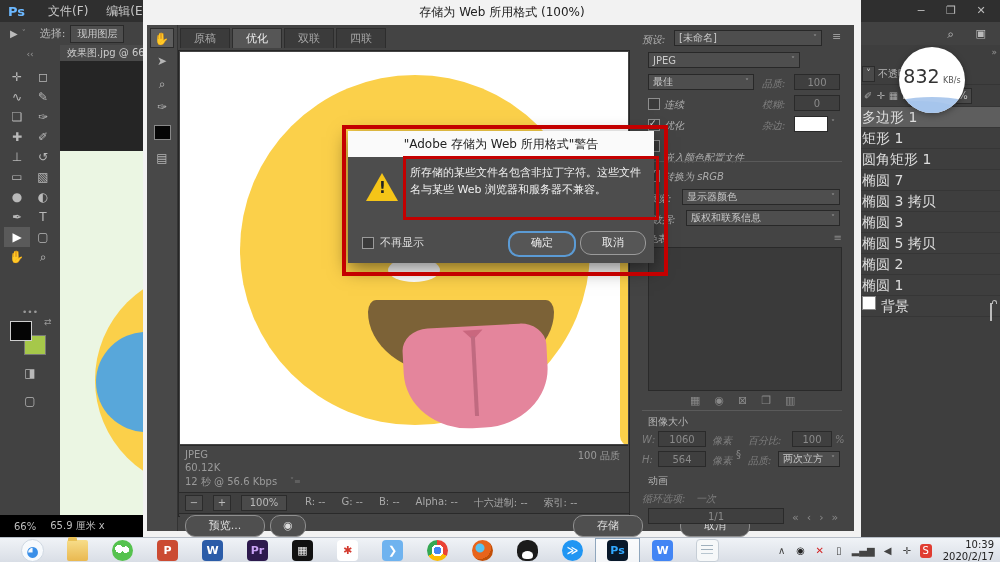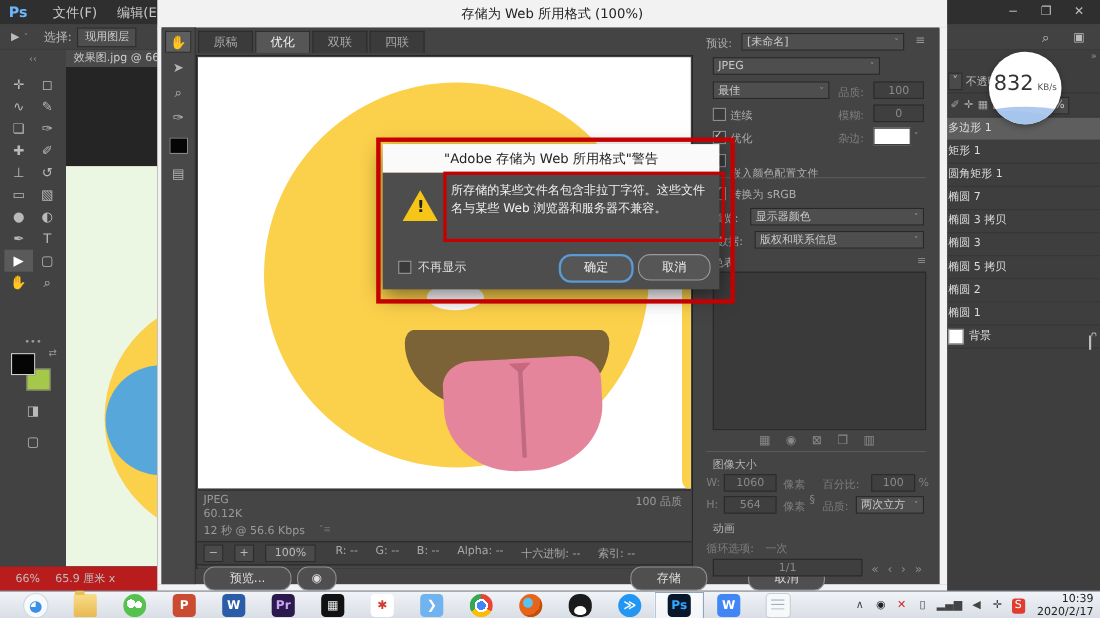--- a/index.html
+++ b/index.html
@@ -21,34 +21,34 @@
   .toolcol{left:0;top:45px;width:60px;height:470px;background:#424242;border-right:1px solid #2e2e2e;}
   .toolgrid{position:absolute;left:4px;top:22px;width:52px;display:grid;
     grid-template-columns:26px 26px;grid-auto-rows:20px;}
   .tool{color:#b9b9b9;font-size:12px;text-align:center;line-height:20px;}
   .tool.selected{background:#5a5a5a;color:#fff;}
   .docstrip{left:60px;top:45px;width:83px;height:470px;background:#383838;overflow:hidden;}
   .doctab{position:absolute;left:0;top:0;width:83px;height:16px;background:#4a4a4a;
     color:#ccc;font-size:10px;line-height:16px;white-space:nowrap;padding-left:7px;overflow:hidden;}
   .pasteboard{position:absolute;left:0;top:16px;width:83px;height:90px;background:#252525;}
   .docimg{position:absolute;left:0;top:106px;width:83px;height:364px;background:#ebf6e3;overflow:hidden;}
-  .psstatus{left:0;top:515px;width:143px;height:22px;background:#b91c1c;color:#bfbfbf;
+  .psstatus{left:0;top:515px;width:143px;height:22px;background:#000000;color:#bfbfbf;
     font-size:10px;display:flex;gap:14px;align-items:center;padding-left:14px;box-sizing:border-box;}
   
   .rightcol{left:858px;top:45px;width:142px;height:492px;background:#3e3e3e;overflow:hidden;}
   .ptabs{position:absolute;left:0;top:0;width:142px;height:18px;background:#333;display:flex;}
   .ptab{padding:0 9px;line-height:18px;color:#c4c4c4;font-size:11px;background:#3e3e3e;margin-right:1px;}
   .pexp{position:absolute;right:4px;top:2px;color:#999;font-size:9px;letter-spacing:-1px;}
   .prow{position:absolute;left:0;width:142px;height:22px;display:flex;align-items:center;
     color:#b5b5b5;font-size:10px;gap:3px;padding-left:4px;box-sizing:border-box;border-bottom:1px solid #353535;}
   .mini-dd{background:#4a4a4a;border:1px solid #2b2b2b;height:14px;line-height:14px;padding:0 3px;color:#ccc;}
   .lockic{color:#aaa;font-size:10px;padding:0 2px;}
   .layers{position:absolute;left:0;top:62px;width:142px;}
-  .layer-row{height:20px;line-height:20px;color:#ddd;font-size:10px;background:#3e3e3e;
-    border-bottom:1px solid #363636;display:flex;align-items:center;padding-left:4px;position:relative;}
+  .layer-row{height:20px;line-height:20px;color:#ddd;font-size:14px;background:#3e3e3e;
+    border-bottom:1px solid #363636;display:flex;align-items:flex-start;padding-left:4px;position:relative;}
   .layer-row.selected{background:#5e5e5e;}
   .layer-row .thumbbox{display:none;width:12px;height:12px;background:#fff;border:1px solid #888;margin-right:5px;}
   .layer-row.thumb .thumbbox{display:inline-block;}
   .layer-row .locksp{display:none;position:absolute;right:8px;top:6px;}
   .layer-row.locked .locksp{display:block;}
   .lockshape{width:7px;height:5px;border:1px solid #bbb;position:relative;}
   .lockshape::before{content:"";position:absolute;top:-4px;left:1px;width:3px;height:3px;
     border:1px solid #bbb;border-bottom:none;border-radius:3px 3px 0 0;}
   
   .dlg-title{left:143px;top:0;width:718px;height:25px;background:#f2f2f2;border-bottom:1px solid #c9c9c9;
@@ -81,21 +81,21 @@
     border-top:1px solid #2a2a2a;color:#9b9b9b;font-size:10px;}
   .readoutbar{position:absolute;left:31px;top:467px;width:452px;height:22px;background:#3f3f3f;
     border:1px solid #2a2a2a;box-sizing:border-box;display:flex;align-items:center;gap:10px;
     color:#a9a9a9;font-size:10px;padding:0 6px;}
   .zoombox{width:16px;height:14px;background:#4a4a4a;border:1px solid #2b2b2b;
     text-align:center;line-height:14px;color:#bbb;}
   .pill{border:1px solid #8f8f8f;border-radius:10px;background:#4f4f4f;color:#ddd;
     font-size:11px;text-align:center;position:absolute;height:20px;line-height:20px;}
   
   .sfwpanel{position:absolute;left:487px;top:0;width:220px;height:506px;}
-  .lb{color:#adadad;font-size:10px;}
+  .lb{color:#adadad;font-size:10px;font-style:italic;}
   .dim{color:#7e7e7e !important;}
   .dd{position:absolute;background:#4e4e4e;border:1px solid #282828;color:#c9c9c9;font-size:10px;
     display:flex;align-items:center;padding:0 4px;height:16px;box-sizing:border-box;}
   .dd .car{margin-left:auto;color:#999;font-size:8px;}
   .fld{position:absolute;background:#3f3f3f;border:1px solid #2a2a2a;color:#8a8a8a;font-size:10px;
     height:16px;line-height:16px;text-align:center;box-sizing:border-box;}
   .cb{position:absolute;width:10px;height:10px;background:#3a3a3a;border:1px solid #8e8e8e;}
   .cb.checked::after{content:"✓";position:absolute;left:0px;top:-2px;color:#ddd;font-size:9px;}
   .hdr{position:absolute;color:#b5b5b5;font-size:10px;}
   .hline{position:absolute;height:1px;background:#5a5a5a;}

